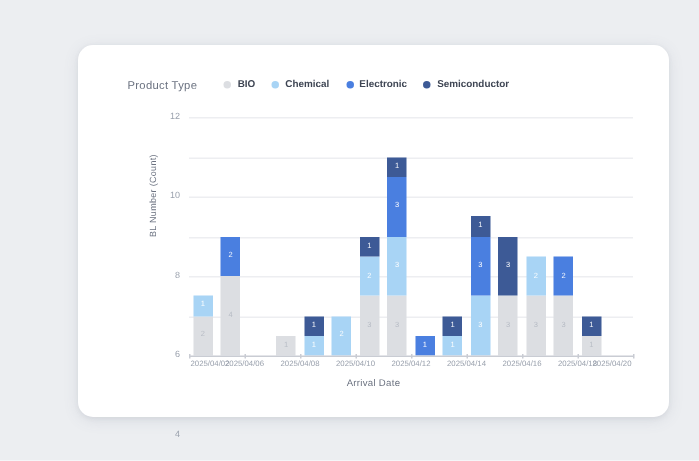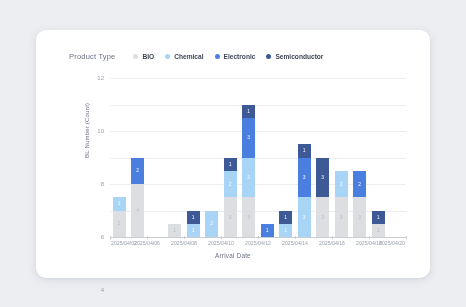--- a/index.html
+++ b/index.html
@@ -5,21 +5,21 @@
   * { box-sizing: border-box; margin: 0; padding: 0; }
   html, body { width: 466px; height: 307px; }
   body {
     background: #eceef1;
     font-family: "Liberation Sans", sans-serif;
     overflow: hidden;
     position: relative;
   }
   #card {
     position: absolute;
-    left: 36px; top: 30px;
+    left: 52px; top: 30px;
     width: 394px; height: 248px;
     background: #ffffff;
     border-radius: 10px;
     box-shadow: 0 2px 10px rgba(90,100,120,0.13), 0 1px 3px rgba(90,100,120,0.08);
   }
   
   #legend {
     position: absolute;
     left: 33px; top: 20px;
     display: flex; align-items: center;

